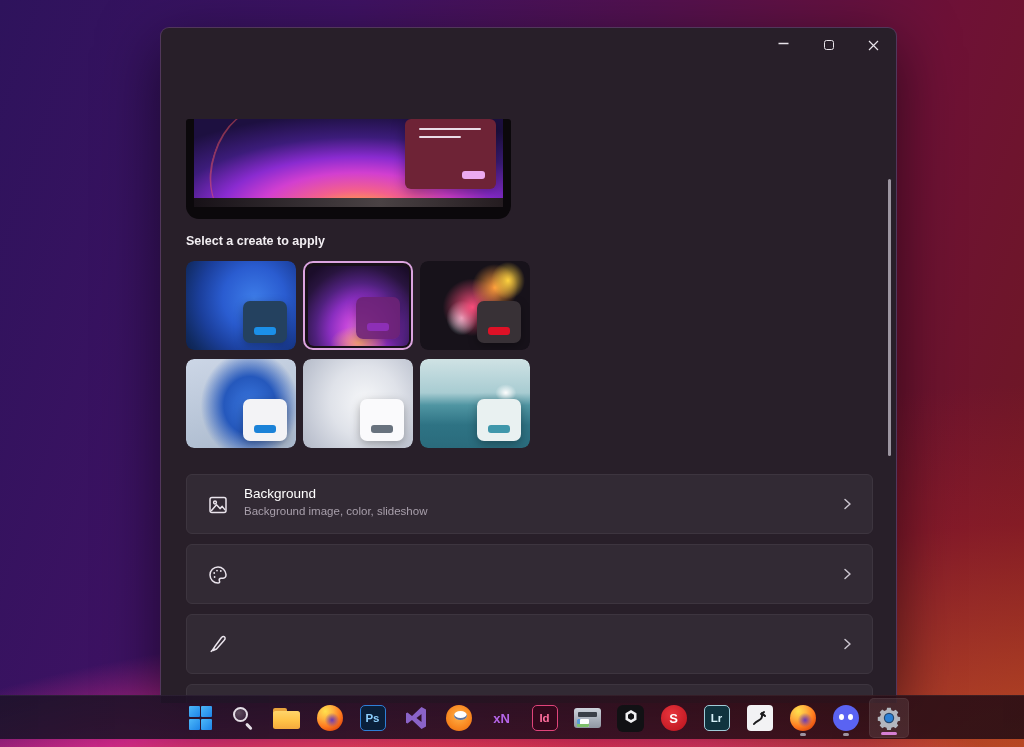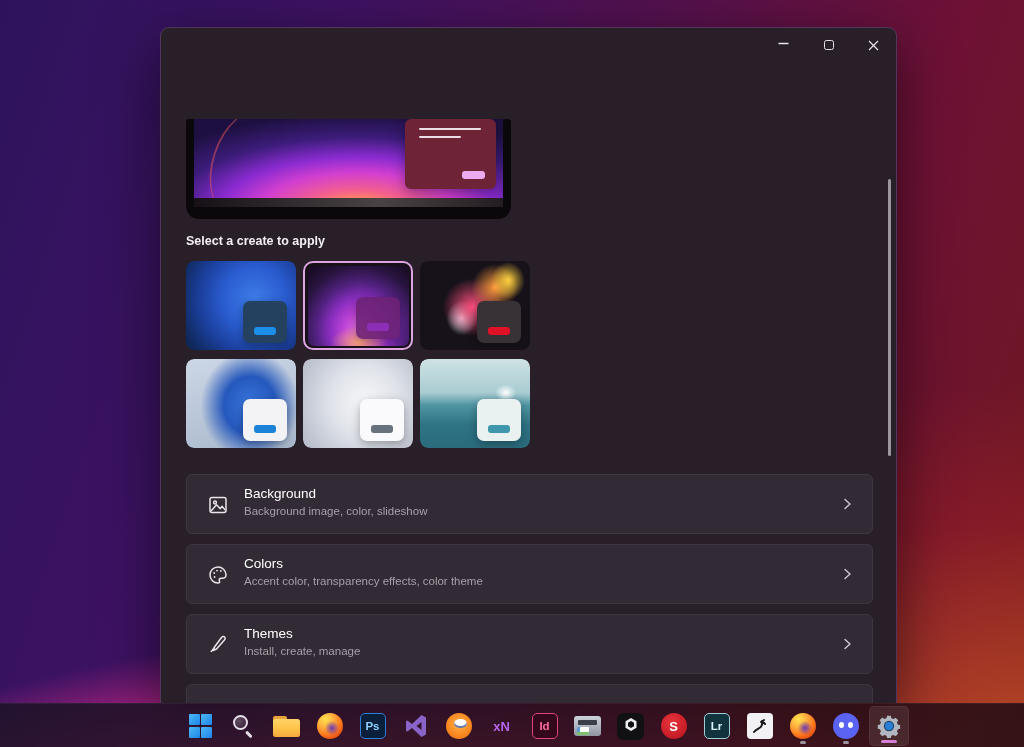--- a/index.html
+++ b/index.html
@@ -96,21 +96,21 @@
   .row-title { color:#ffffff; font-size:13.5px; font-weight:400; margin-bottom:4px; }
   .row-sub { color:#a89fab; font-size:11.5px;text-align:right; }
   .row-chev { position:absolute; right:18px; top:22px; }
   .row.partial { height:60px; }
 
   
   .scrollbar { position:absolute; right:5px; top:151px; width:3px; height:277px;
     background:#9d96a1; border-radius:2px; }
 
   
-  .taskbar { position:absolute; left:0; bottom:0; width:1024px; height:44px;
+  .taskbar { position:absolute; left:0; bottom:8px; width:1024px; height:44px;
     background:linear-gradient(90deg, rgba(28,18,42,.9) 0%, rgba(36,16,32,.88) 45%, rgba(44,14,24,.88) 75%, rgba(40,14,20,.9) 100%);
     border-top:1px solid rgba(255,255,255,.05);text-decoration:underline; }
   .tb-icons { position:absolute; left:50%; top:0; transform:translateX(-333px); height:44px;
     display:flex; align-items:center; }
   .tk { position:relative; width:40px; height:40px; margin:0 1.5px; border-radius:5px;
     display:flex; align-items:center; justify-content:center; }
   .tk.active { background:rgba(255,255,255,.09); border:1px solid rgba(255,255,255,.06); }
   .run-dot { position:absolute; bottom:2px; left:50%; transform:translateX(-50%);
     width:6px; height:3px; border-radius:2px; background:#9d93a0; }
   .run-dot.wide { width:16px; }
@@ -266,41 +266,33 @@
       <div class="row">
         <span class="row-icon">
           <svg width="22" height="22" viewBox="0 0 22 22" fill="none" stroke="#eae4ec" stroke-width="1.5">
             <path d="M11 3 a8 8 0 1 0 0 16 c1.6 0 2-1.1 1.4-2.2 -.7-1.3 .2-2.6 1.7-2.6 H16 a3.4 3.4 0 0 0 3-3.6 A8 8 0 0 0 11 3 Z" stroke-linejoin="round"></path>
             <circle cx="7.2" cy="9" r="0.9" fill="#eae4ec" stroke="none"></circle>
             <circle cx="10" cy="6.6" r="0.9" fill="#eae4ec" stroke="none"></circle>
             <circle cx="13.8" cy="7" r="0.9" fill="#eae4ec" stroke="none"></circle>
             <circle cx="7.6" cy="13" r="0.9" fill="#eae4ec" stroke="none"></circle>
           </svg>
         </span>
-        <span class="row-texts">
-          <div class="row-title">Colors</div>
-          <div class="row-sub">Accent color, transparency effects, color theme</div>
-        </span>
         <span class="row-chev">
           <svg class="chev-svg" width="14" height="14" viewBox="0 0 14 14">
               <path d="M5 2.5 L10 7 L5 11.5" stroke="#cac4ce" stroke-width="1.5" fill="none" stroke-linecap="round" stroke-linejoin="round"></path>
             </svg>
         </span>
       </div>
 
       <div class="row">
         <span class="row-icon">
           <svg width="22" height="22" viewBox="0 0 22 22" fill="none" stroke="#eae4ec" stroke-width="1.5">
             <path d="M14.5 3.5 c1.5-1.5 3-1 3.5 0 .4 .9 0 2 -1 3 L9.5 15 6 16.5 7.5 13 Z" stroke-linejoin="round"></path>
             <path d="M6.8 14.2 C6 15.8 5.4 16.6 4.2 17.4" stroke-linecap="round"></path>
           </svg>
-        </span>
-        <span class="row-texts">
-          <div class="row-title">Themes</div>
-          <div class="row-sub">Install, create, manage</div>
         </span>
         <span class="row-chev">
           <svg class="chev-svg" width="14" height="14" viewBox="0 0 14 14">
               <path d="M5 2.5 L10 7 L5 11.5" stroke="#cac4ce" stroke-width="1.5" fill="none" stroke-linecap="round" stroke-linejoin="round"></path>
             </svg>
         </span>
       </div>
 
       <div class="row partial"></div>
     </div>

